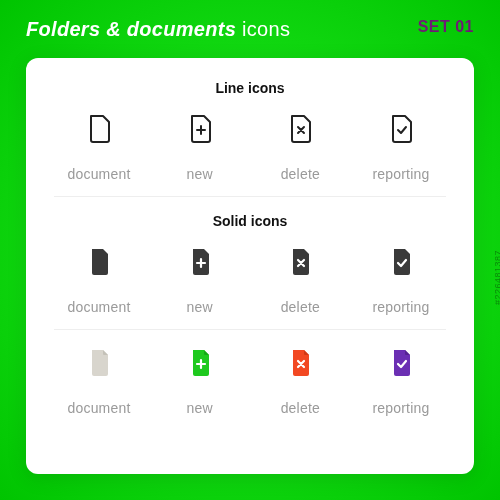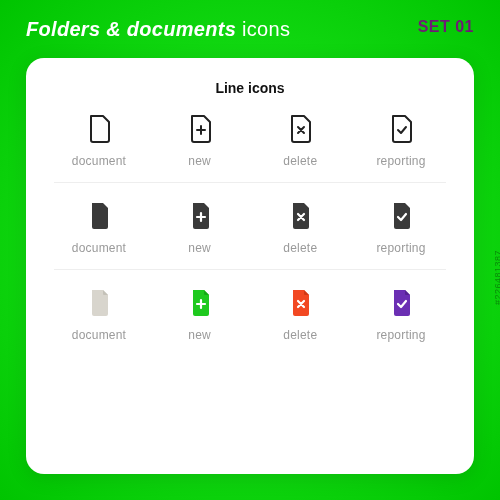--- a/index.html
+++ b/index.html
@@ -13,39 +13,39 @@
   display: flex; justify-content: space-between; align-items: flex-start;
   padding: 18px 26px 0 26px;
 }
 .title { color: #fff; font-size: 20px; font-weight: 300; letter-spacing: 0.3px; }
 .title strong { font-weight: 700; font-style: italic; }
 .set { color: #701a75; font-size: 16px; font-weight: 800; letter-spacing: 0.5px; }
 .card {
   position: absolute;
   top: 58px; left: 26px; right: 26px; bottom: 26px;
   background: #fff;
-  border-radius: 18px;
+  border-radius: 12px;
   padding: 22px 28px 20px 28px;
   box-shadow: 0 4px 20px rgba(0,0,0,0.12);
 }
 .section-title {
   text-align: center; font-size: 14px; font-weight: 700; color: #111;
   margin-bottom: 16px;
 }
 .grid {
   display: flex; justify-content: space-between;
   padding: 0 6px;
   margin-bottom: 14px;
 }
 .cell {
   display: flex; flex-direction: column; align-items: center;
   width: 78px;
 }
 .iconbox { width: 30px; height: 34px; display: flex; align-items: center; justify-content: center; }
-.label { font-size: 12px; color: #9a9a9a; margin-top: 8px; letter-spacing: 0.2px; }
+.label { font-size: 14px; color: #9a9a9a; margin-top: 20px; letter-spacing: 0.2px; }
 .divider {
   border: none;
   border-top: 1px solid #eee;
   margin: 8px 0 16px 0;
 }
 .watermark {
   position: absolute; right: 2px; top: 50%;
   transform: translateY(-50%) rotate(-90deg);
   transform-origin: right center;
   font-size: 9px; color: rgba(0,0,0,0.35);
@@ -99,20 +99,21 @@
             <path d="M4 2 H16 L22 8 V26 Q22 28 20 28 H6 Q4 28 4 26 V4 Q4 2 4 2 Z" fill="none" stroke="#222" stroke-width="2" stroke-linejoin="round"></path>
             <path d="M9 16 L12 19 L17 13" fill="none" stroke="#222" stroke-width="2" stroke-linecap="round" stroke-linejoin="round"></path>
           </svg>
       </div>
       <div class="label">reporting</div>
     </div>
   </div>
 
   <hr class="divider">
 
+  <div class="section-title">Solid icons</div>
   <div class="grid">
     <div class="cell">
       <div class="iconbox">
         <svg width="24" height="30" viewBox="0 0 24 30">
             <path d="M5 2 H16 L21 7 V26 Q21 28 19 28 H7 Q5 28 5 26 Z" fill="#3a3a3a"></path>
           </svg>
       </div>
       <div class="label">document</div>
     </div>
     <div class="cell">

